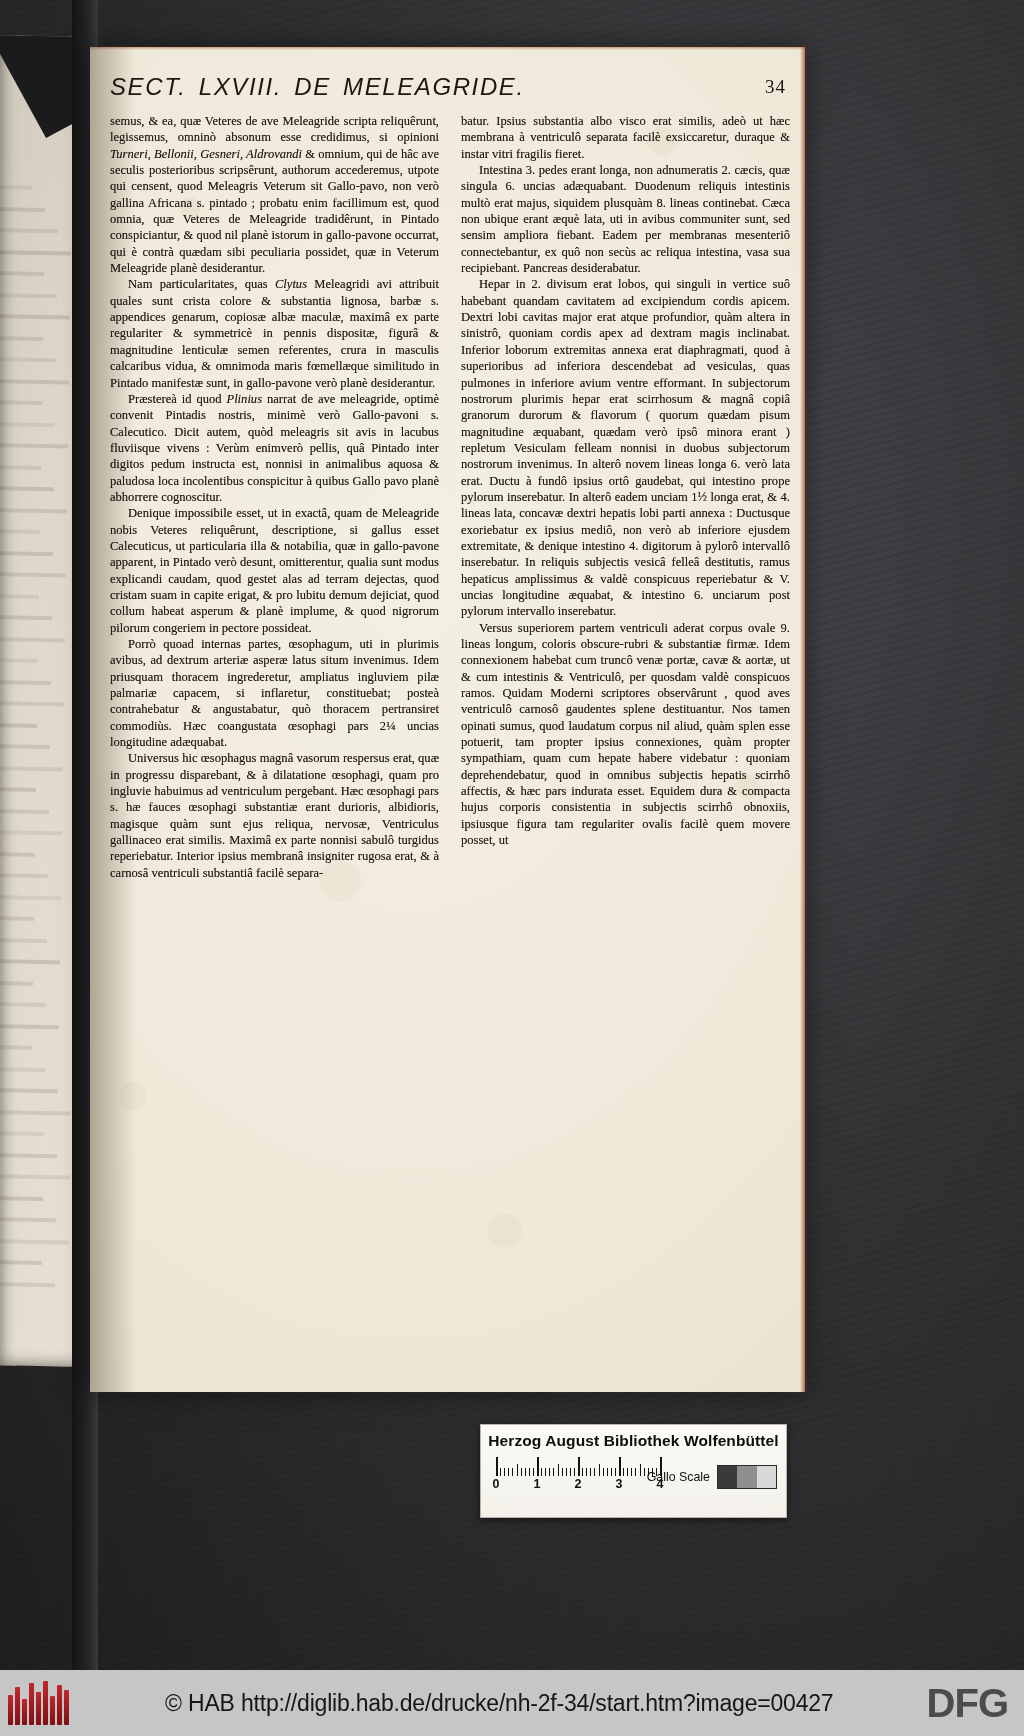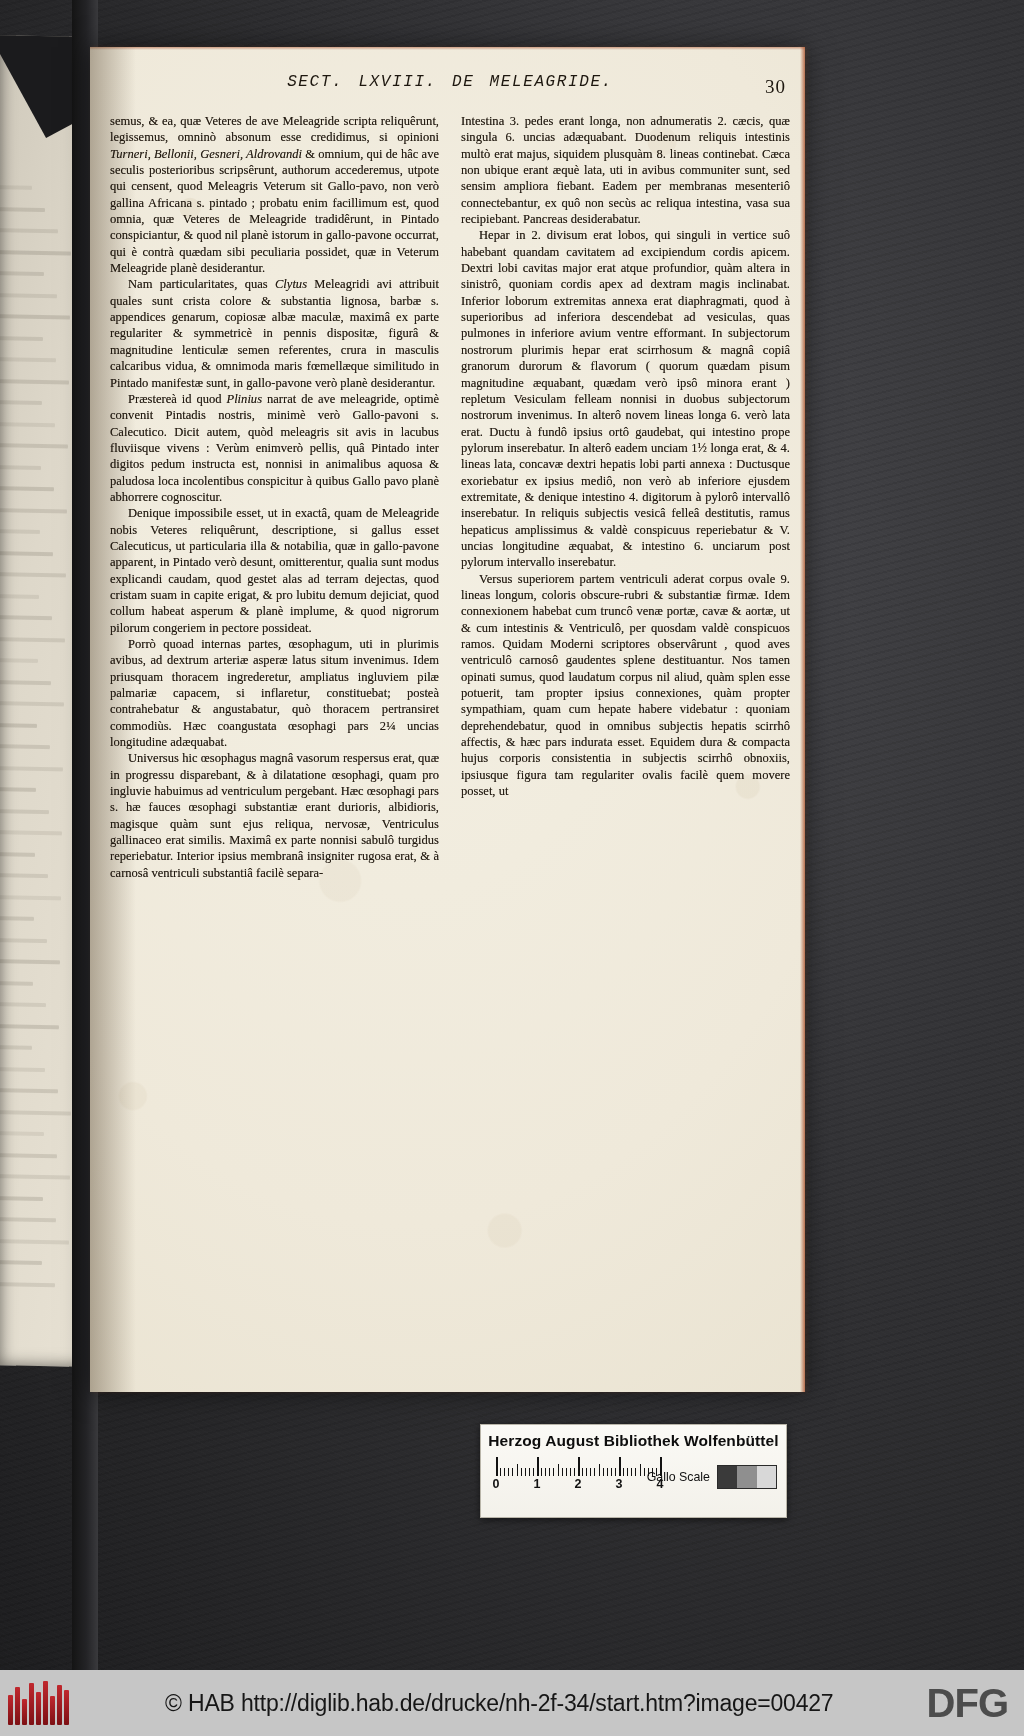--- a/index.html
+++ b/index.html
@@ -117,24 +117,24 @@
   }
 
   #running-head {
     position: relative;
     height: 36px;
     margin-bottom: 6px;
   }
   #head-title {
     position: absolute;
     left: 0; right: 0;
-    text-align: center;
-    font-family: Liberation Mono, monospace;
+    text-align: left;
+    font-family: Liberation Sans, sans-serif;
     font-style: italic;
-    font-size: 16px;
+    font-size: 24px;
     letter-spacing: 1.6px;
     word-spacing: 4px;
     color: #1d170f;
     top: 2px;
   }
   #head-folio {
     position: absolute;
     right: 4px; top: 5px;
     font-size: 19px;
     letter-spacing: 1px;
@@ -367,35 +367,36 @@
 <div id="leaf">
   <div id="leaf-foxing"></div>
   <div id="leaf-top-edge"></div>
   <div id="leaf-right-edge"></div>
   <div id="leaf-left-shade"></div>
 
   <div id="page-body">
 
     <div id="running-head">
       <div id="head-title">SECT. LXVIII. DE MELEAGRIDE.</div>
-      <div id="head-folio">30</div>
+      <div id="head-folio">34</div>
     </div>
 
     <div id="columns">
 
       <div class="column" id="left-column">
         <p class="col-para lead">semus, &amp; ea, quæ Veteres de ave Meleagride scripta reliquêrunt, legissemus, omninò absonum esse credidimus, si opinioni <i>Turneri, Bellonii, Gesneri, Aldrovandi</i> &amp; omnium, qui de hâc ave seculis posterioribus scripsêrunt, authorum accederemus, utpote qui censent, quod Meleagris Veterum sit Gallo-pavo, non verò gallina Africana s. pintado ; probatu enim facillimum est, quod omnia, quæ Veteres de Meleagride tradidêrunt, in Pintado conspiciantur, &amp; quod nil planè istorum in gallo-pavone occurrat, qui è contrà quædam sibi peculiaria possidet, quæ in Veterum Meleagride planè desiderantur.</p>
         <p class="col-para">Nam particularitates, quas <i>Clytus</i> Meleagridi avi attribuit quales sunt crista colore &amp; substantia lignosa, barbæ s. appendices genarum, copiosæ albæ maculæ, maximâ ex parte regulariter &amp; symmetricè in pennis dispositæ, figurâ &amp; magnitudine lenticulæ semen referentes, crura in masculis calcaribus vidua, &amp; omnimoda maris fœmellæque similitudo in Pintado manifestæ sunt, in gallo-pavone verò planè desiderantur.</p>
         <p class="col-para">Præstereà id quod <i>Plinius</i> narrat de ave meleagride, optimè convenit Pintadis nostris, minimè verò Gallo-pavoni s. Calecutico. Dicit autem, quòd meleagris sit avis in lacubus fluviisque vivens : Verùm enimverò pellis, quâ Pintado inter digitos pedum instructa est, nonnisi in animalibus aquosa &amp; paludosa loca incolentibus conspicitur à quibus Gallo pavo planè abhorrere cognoscitur.</p>
         <p class="col-para">Denique impossibile esset, ut in exactâ, quam de Meleagride nobis Veteres reliquêrunt, descriptione, si gallus esset Calecuticus, ut particularia illa &amp; notabilia, quæ in gallo-pavone apparent, in Pintado verò desunt, omitterentur, qualia sunt modus explicandi caudam, quod gestet alas ad terram dejectas, quod cristam suam in capite erigat, &amp; pro lubitu demum dejiciat, quod collum habeat asperum &amp; planè implume, &amp; quod nigrorum pilorum congeriem in pectore possideat.</p>
         <p class="col-para">Porrò quoad internas partes, œsophagum, uti in plurimis avibus, ad dextrum arteriæ asperæ latus situm invenimus. Idem priusquam thoracem ingrederetur, ampliatus ingluviem pilæ palmariæ capacem, si inflaretur, constituebat; posteà contrahebatur &amp; angustabatur, quò thoracem pertransiret commodiùs. Hæc coangustata œsophagi pars 2¼ uncias longitudine adæquabat.</p>
         <p class="col-para">Universus hic œsophagus magnâ vasorum respersus erat, quæ in progressu disparebant, &amp; à dilatatione œsophagi, quam pro ingluvie habuimus ad ventriculum pergebant. Hæc œsophagi pars s. hæ fauces œsophagi substantiæ erant durioris, albidioris, magisque quàm sunt ejus reliqua, nervosæ, Ventriculus gallinaceo erat similis. Maximâ ex parte nonnisi sabulô turgidus reperiebatur. Interior ipsius membranâ insigniter rugosa erat, &amp; à carnosâ ventriculi substantiâ facilè separa-</p>
       </div>
 
       <div class="column" id="right-column">
+        <p class="col-para lead">batur. Ipsius substantia albo visco erat similis, adeò ut hæc membrana à ventriculô separata facilè exsiccaretur, duraque &amp; instar vitri fragilis fieret.</p>
         <p class="col-para">Intestina 3. pedes erant longa, non adnumeratis 2. cæcis, quæ singula 6. uncias adæquabant. Duodenum reliquis intestinis multò erat majus, siquidem plusquàm 8. lineas continebat. Cæca non ubique erant æquè lata, uti in avibus communiter sunt, sed sensim ampliora fiebant. Eadem per membranas mesenteriô connectebantur, ex quô non secùs ac reliqua intestina, vasa sua recipiebant. Pancreas desiderabatur.</p>
         <p class="col-para">Hepar in 2. divisum erat lobos, qui singuli in vertice suô habebant quandam cavitatem ad excipiendum cordis apicem. Dextri lobi cavitas major erat atque profundior, quàm altera in sinistrô, quoniam cordis apex ad dextram magis inclinabat. Inferior loborum extremitas annexa erat diaphragmati, quod à superioribus ad inferiora descendebat ad vesiculas, quas pulmones in inferiore avium ventre efformant. In subjectorum nostrorum plurimis hepar erat scirrhosum &amp; magnâ copiâ granorum durorum &amp; flavorum ( quorum quædam pisum magnitudine æquabant, quædam verò ipsô minora erant ) repletum Vesiculam felleam nonnisi in duobus subjectorum nostrorum invenimus. In alterô novem lineas longa 6. verò lata erat. Ductu à fundô ipsius ortô gaudebat, qui intestino prope pylorum inserebatur. In alterô eadem unciam 1½ longa erat, &amp; 4. lineas lata, concavæ dextri hepatis lobi parti annexa : Ductusque exoriebatur ex ipsius mediô, non verò ab inferiore ejusdem extremitate, &amp; denique intestino 4. digitorum à pylorô intervallô inserebatur. In reliquis subjectis vesicâ felleâ destitutis, ramus hepaticus amplissimus &amp; valdè conspicuus reperiebatur &amp; V. uncias longitudine æquabat, &amp; intestino 6. unciarum post pylorum intervallo inserebatur.</p>
         <p class="col-para">Versus superiorem partem ventriculi aderat corpus ovale 9. lineas longum, coloris obscure-rubri &amp; substantiæ firmæ. Idem connexionem habebat cum truncô venæ portæ, cavæ &amp; aortæ, ut &amp; cum intestinis &amp; Ventriculô, per quosdam valdè conspicuos ramos. Quidam Moderni scriptores observârunt , quod aves ventriculô carnosô gaudentes splene destituantur. Nos tamen opinati sumus, quod laudatum corpus nil aliud, quàm splen esse potuerit, tam propter ipsius connexiones, quàm propter sympathiam, quam cum hepate habere videbatur : quoniam deprehendebatur, quod in omnibus subjectis hepatis scirrhô affectis, &amp; hæc pars indurata esset. Equidem dura &amp; compacta hujus corporis consistentia in subjectis scirrhô obnoxiis, ipsiusque figura tam regulariter ovalis facilè quem movere posset, ut</p>
       </div>
 
     </div>
 
 
   </div>
 </div>

